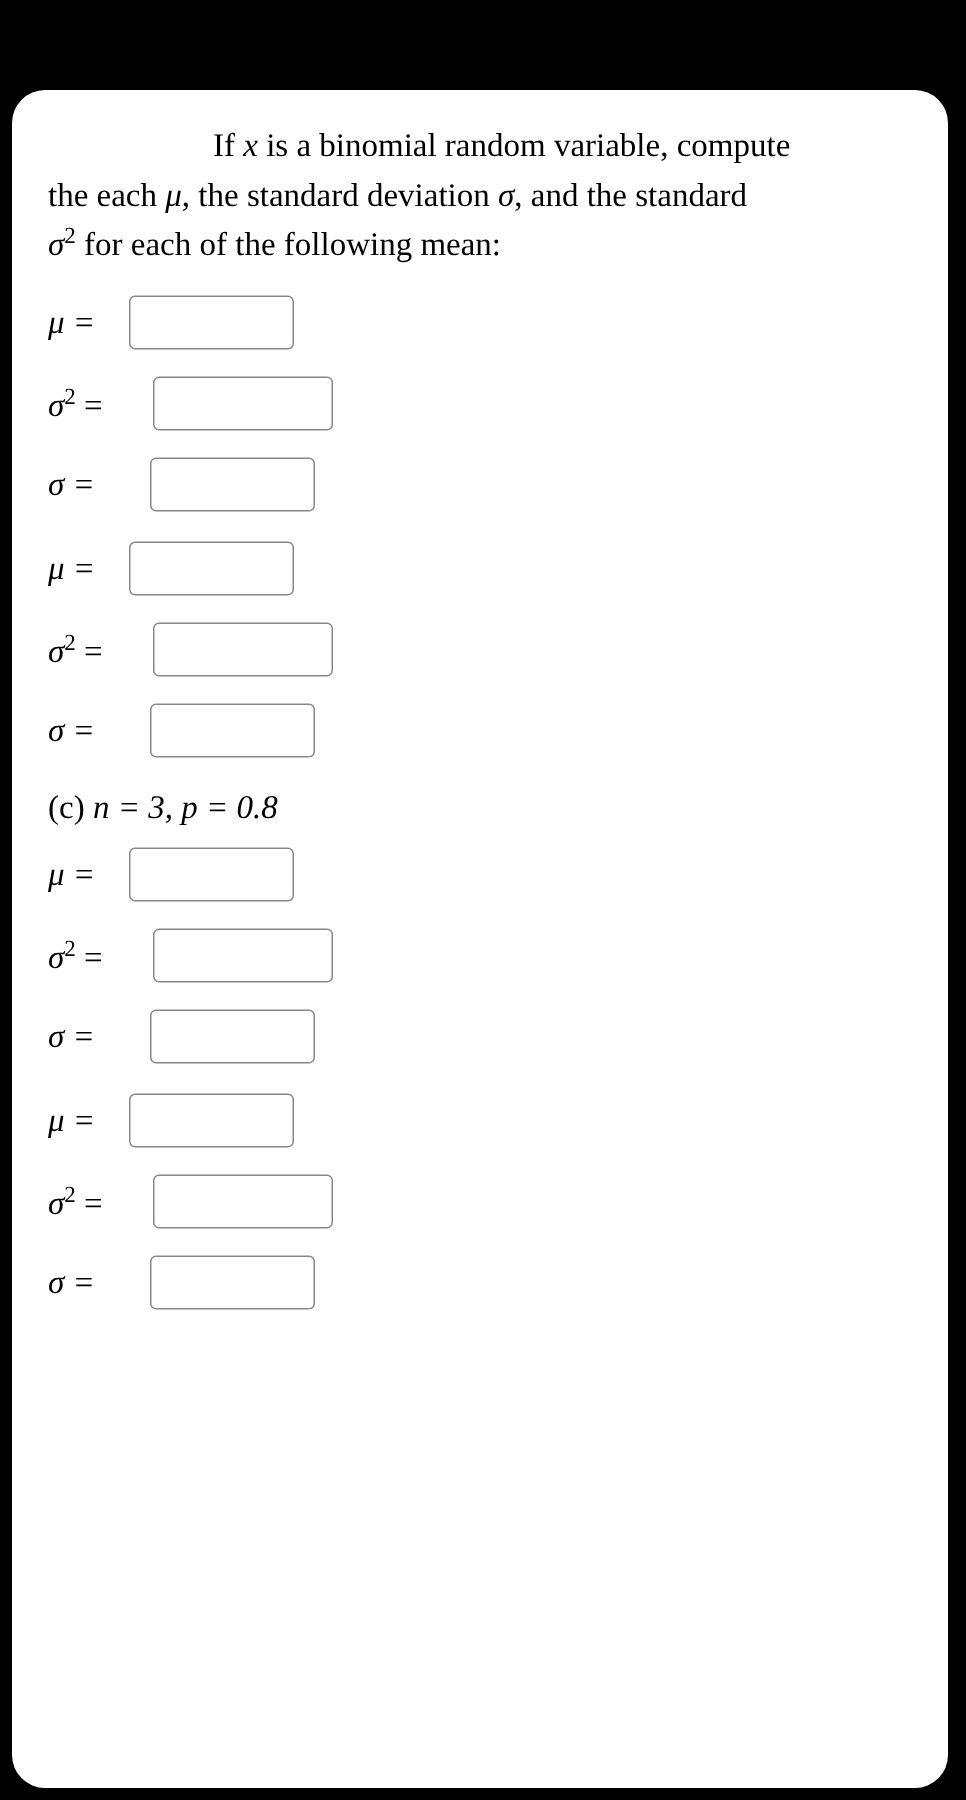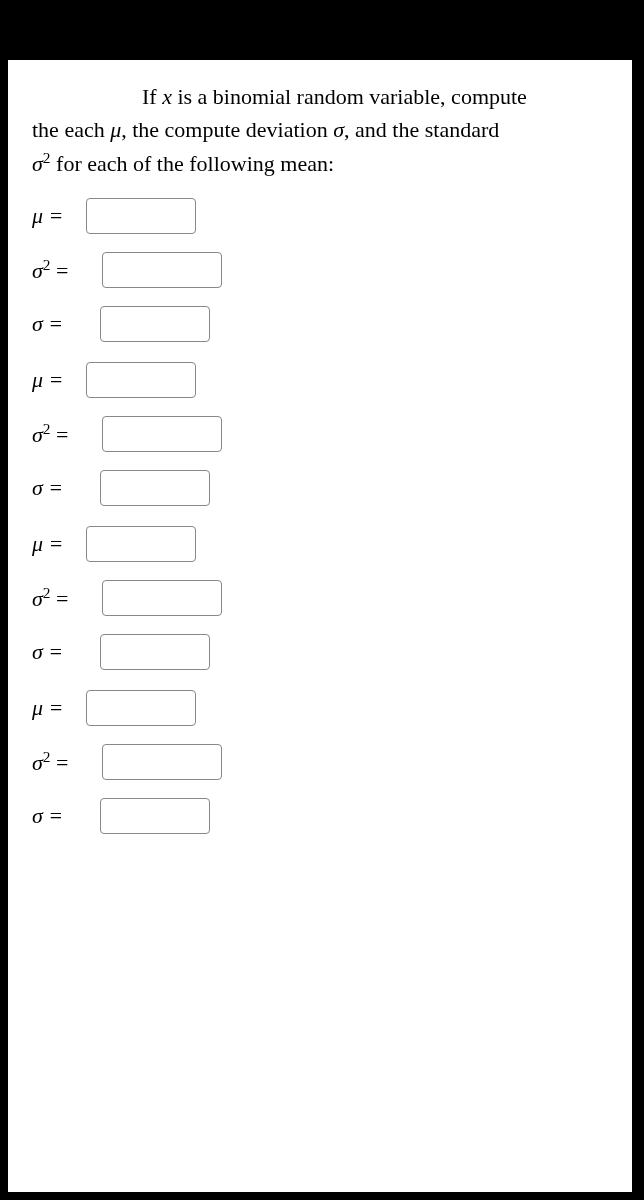--- a/index.html
+++ b/index.html
@@ -14,20 +14,21 @@
       font-family: 'Times New Roman', serif;
       overflow: hidden;
     }
     .page {
       background: #fff;
       margin: 60px 12px 8px 8px;
       height: 1132px;
       padding: 20px 24px;
       font-size: 22px;
       color: #000;
+      border-radius: 22px;
     }
     .intro {
       line-height: 1.5;
       margin-bottom: 18px;
     }
     .intro-indent {
       display: inline-block;
       width: 110px;
     }
     .case-block {
@@ -82,21 +83,21 @@
     }
   </style>
 </head>
 <body>
 
 <div class="page">
 
   <div class="intro">
     <span class="intro-indent"></span><span>If </span><span class="ital">x</span><span> is a binomial random variable, compute</span>
     <br>
-    <span>the each </span><span class="ital">μ</span><span>, the compute deviation </span><span class="ital">σ</span><span>, and the standard</span>
+    <span>the each </span><span class="ital">μ</span><span>, the standard deviation </span><span class="ital">σ</span><span>, and the standard</span>
     <br>
     <span class="ital">σ</span><sup>2</sup><span> for each of the following mean:</span>
   </div>
 
   <div class="case-block">
     <div class="row">
       <span class="label label-mu ital">μ =</span>
       <input class="field field-mu" style="">
     </div>
     <div class="row">
@@ -118,20 +119,23 @@
       <span class="label label-var"><span class="ital">σ</span><sup>2</sup><span> =</span></span>
       <input class="field field-var" style="">
     </div>
     <div class="row">
       <span class="label label-sigma ital">σ =</span>
       <input class="field field-sigma" style="">
     </div>
   </div>
 
   <div class="case-block">
+    <div class="case-header">
+      <span>(c) </span><span class="ital">n = 3, p = 0.8</span>
+    </div>
     <div class="row">
       <span class="label label-mu ital">μ =</span>
       <input class="field field-mu" style="">
     </div>
     <div class="row">
       <span class="label label-var"><span class="ital">σ</span><sup>2</sup><span> =</span></span>
       <input class="field field-var" style="">
     </div>
     <div class="row">
       <span class="label label-sigma ital">σ =</span>

